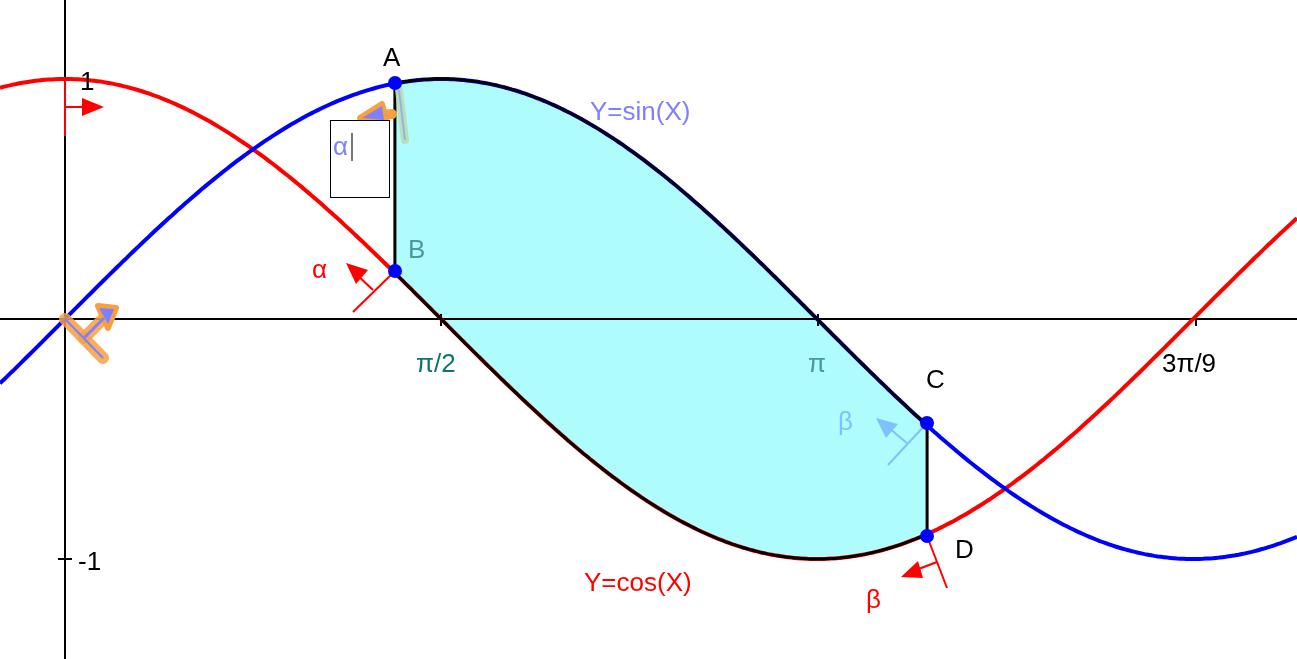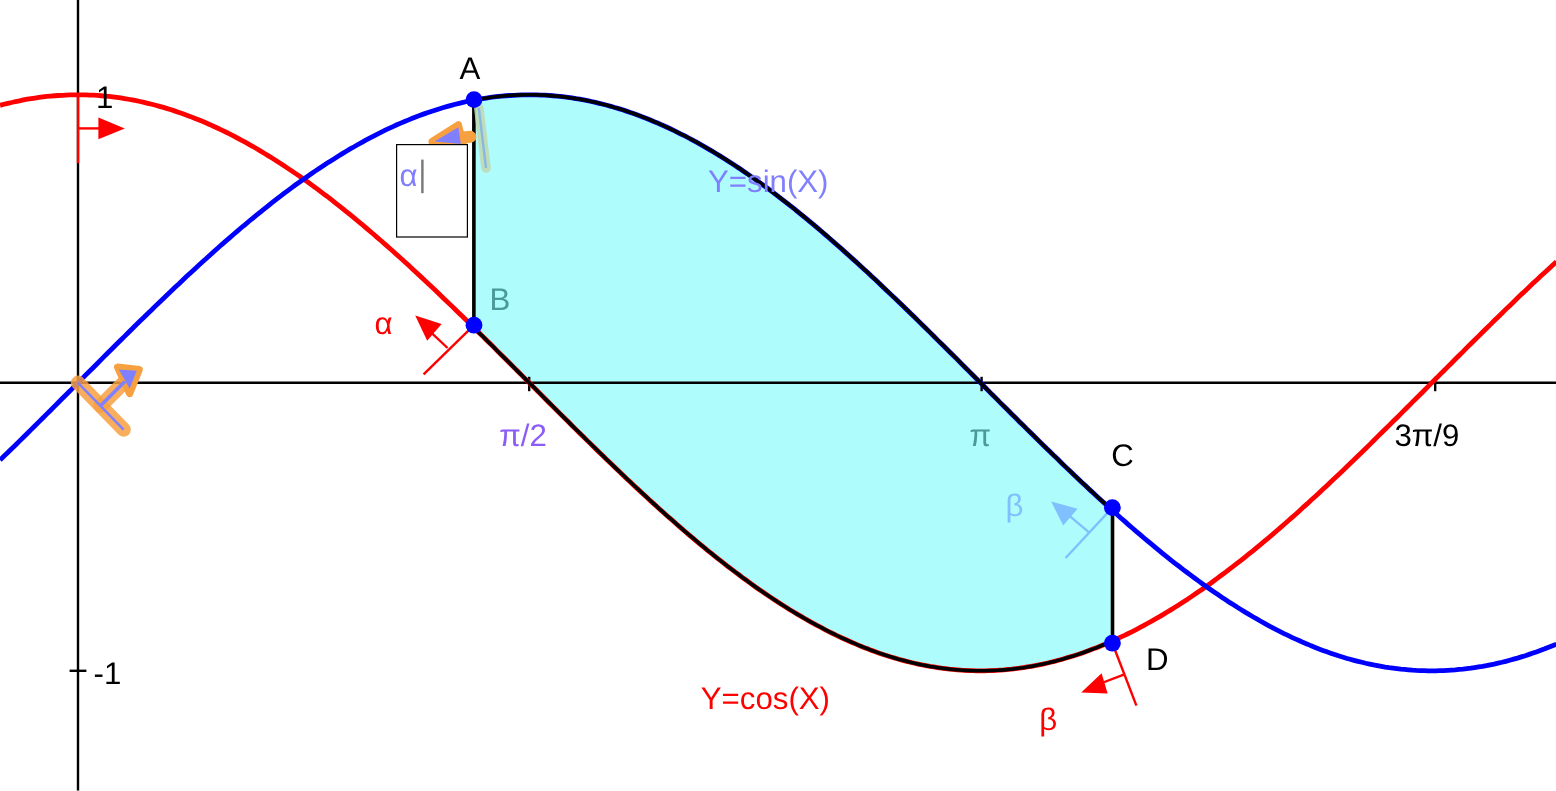--- a/index.html
+++ b/index.html
@@ -73,25 +73,25 @@
   </g>
 
   <circle cx="395" cy="83" r="7" fill="#0000ff"></circle>
   <circle cx="395" cy="271" r="7" fill="#0000ff"></circle>
   <circle cx="927" cy="423" r="7" fill="#0000ff"></circle>
   <circle cx="927" cy="536" r="7" fill="#0000ff"></circle>
 </svg>
 
 <div class="lbl" style="left:80px; top:68px; color:#000;">1</div>
 <div class="lbl" style="left:78px; top:548px; color:#000;">-1</div>
-<div class="lbl" style="left:416px; top:350px; color:#8b5cf6;">π/2</div>
+<div class="lbl" style="left:416px; top:350px; color:#0f766e;">π/2</div>
 <div class="lbl" style="left:808px; top:350px; color:#4a9a9a;">π</div>
 <div class="lbl" style="left:1162px; top:350px; color:#000;">3π/9</div>
 
-<div class="lbl" style="left:590px; top:98px; color:#8080ff;margin-top:40px;">Y=sin(X)</div>
+<div class="lbl" style="left:590px; top:98px; color:#8080ff;">Y=sin(X)</div>
 <div class="lbl" style="left:584px; top:569px; color:#ff0000;">Y=cos(X)</div>
 
 <div class="lbl" style="left:383px; top:44px; color:#000;">A</div>
 <div class="lbl" style="left:408px; top:236px; color:#4a9a9a;">B</div>
 <div class="lbl" style="left:926px; top:366px; color:#000;">C</div>
 <div class="lbl" style="left:955px; top:536px; color:#000;">D</div>
 
 <div class="lbl" style="left:312px; top:256px; color:#ff0000;">α</div>
 <div class="lbl" style="left:838px; top:408px; color:#80c0ff;">β</div>
 <div class="lbl" style="left:866px; top:586px; color:#ff0000;">β</div>

